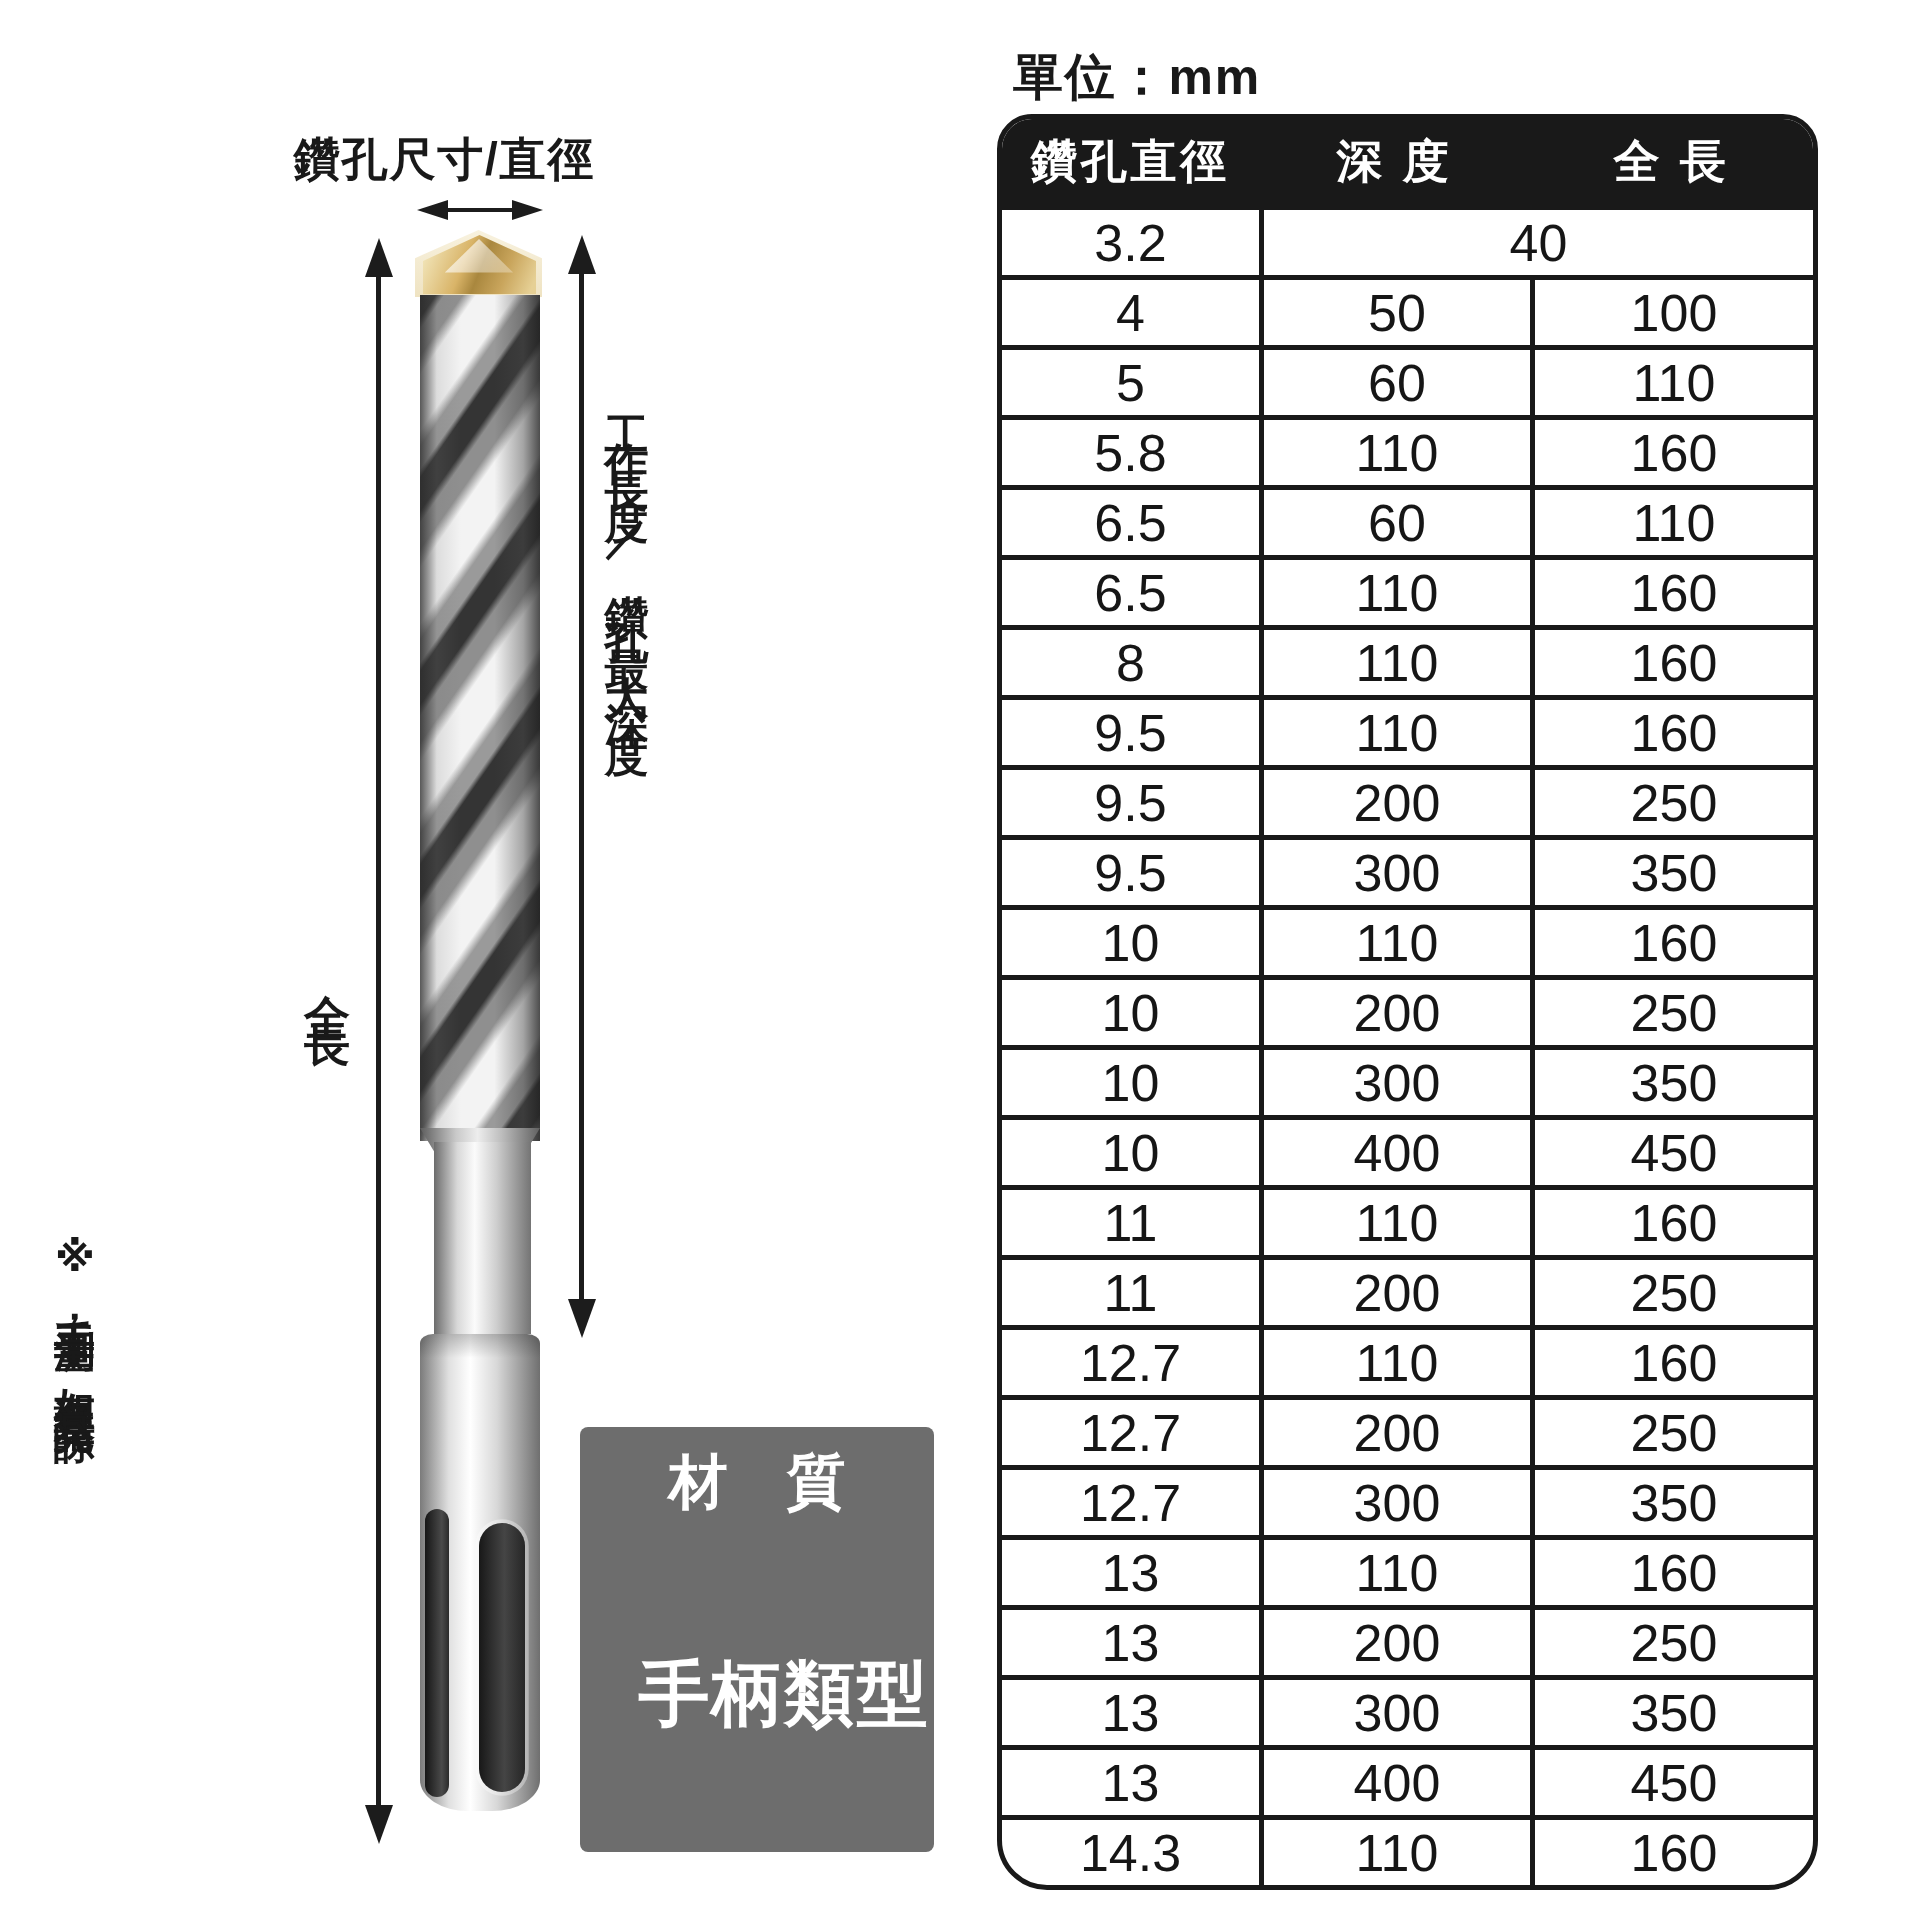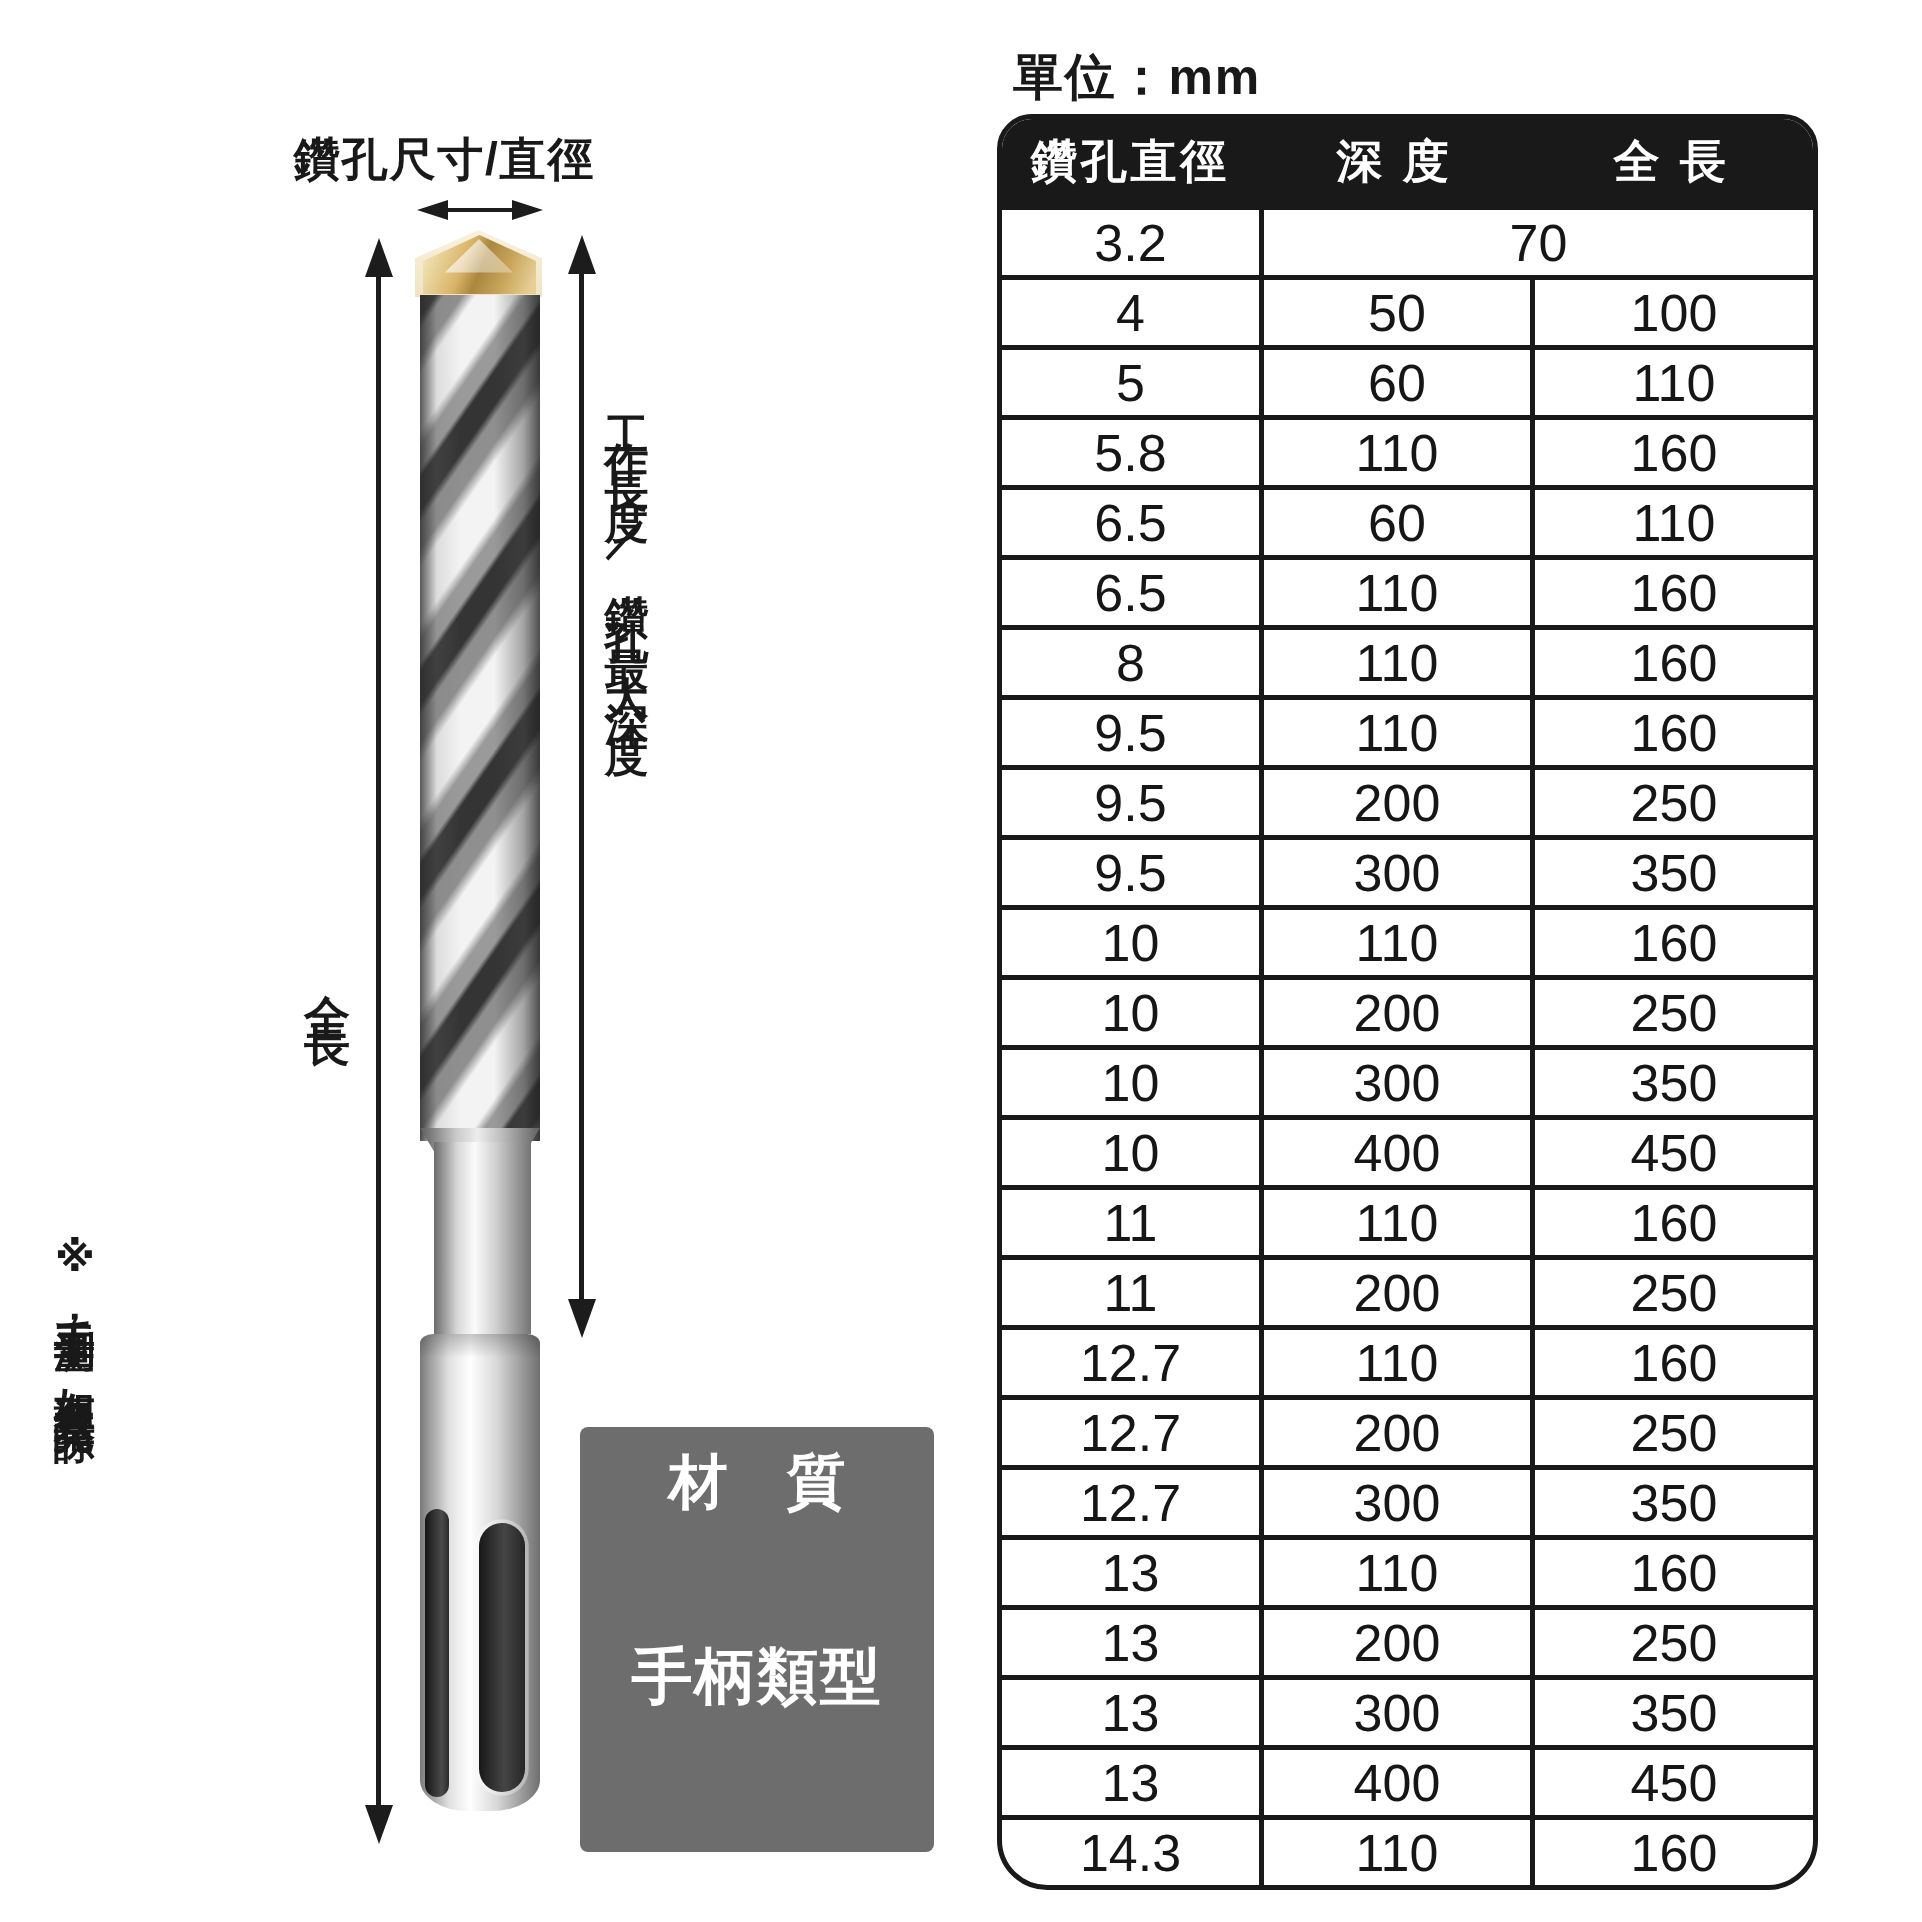--- a/index.html
+++ b/index.html
@@ -88,21 +88,21 @@
   
   .badge{
     position:absolute; left:580px; top:1427px; width:354px; height:425px;
     background:#6d6d6d; border-radius:8px; box-sizing:border-box;
   }
   .badge-title{
     position:absolute; left:0; width:100%; text-align:center;
     color:#ffffff; font-weight:bold; font-size:59px; line-height:1;
   }
   .badge-title.t1{top:26px;}
-  .badge-title.t2{top:219px; font-size:61px; letter-spacing:1.8px;}
+  .badge-title.t2{top:231px; font-size:71px; letter-spacing:1.8px;padding-left:27px;}
   .pill{
     position:absolute; left:19.4px; width:316px; height:79px; background:#ffffff;
     border-radius:40px; display:flex; align-items:center; justify-content:center;
     color:#6d6d6d; font-weight:bold; font-size:55px;
   }
   .pill.p1{top:107px;}
   .pill.p2{top:317px;}
   
   .unit-label{
     position:absolute; left:1013px; top:44px; font-size:50px; font-weight:bold; letter-spacing:1.8px;
@@ -172,21 +172,21 @@
 
   <div class="table-wrap">
     <div class="thead">
       <div class="th c0">鑽孔直徑</div>
       <div class="th c1">深 度</div>
       <div class="th c2">全 長</div>
     </div>
     <div id="tbody">
         <div class="trow">
           <div class="tcell c0">3.2</div>
-          <div class="tcell c2">70</div>
+          <div class="tcell c2">40</div>
         </div>
         <div class="trow">
           <div class="tcell c0">4</div>
           <div class="tcell c1">50</div>
           <div class="tcell c2">100</div>
         </div>
         <div class="trow">
           <div class="tcell c0">5</div>
           <div class="tcell c1">60</div>
           <div class="tcell c2">110</div>

